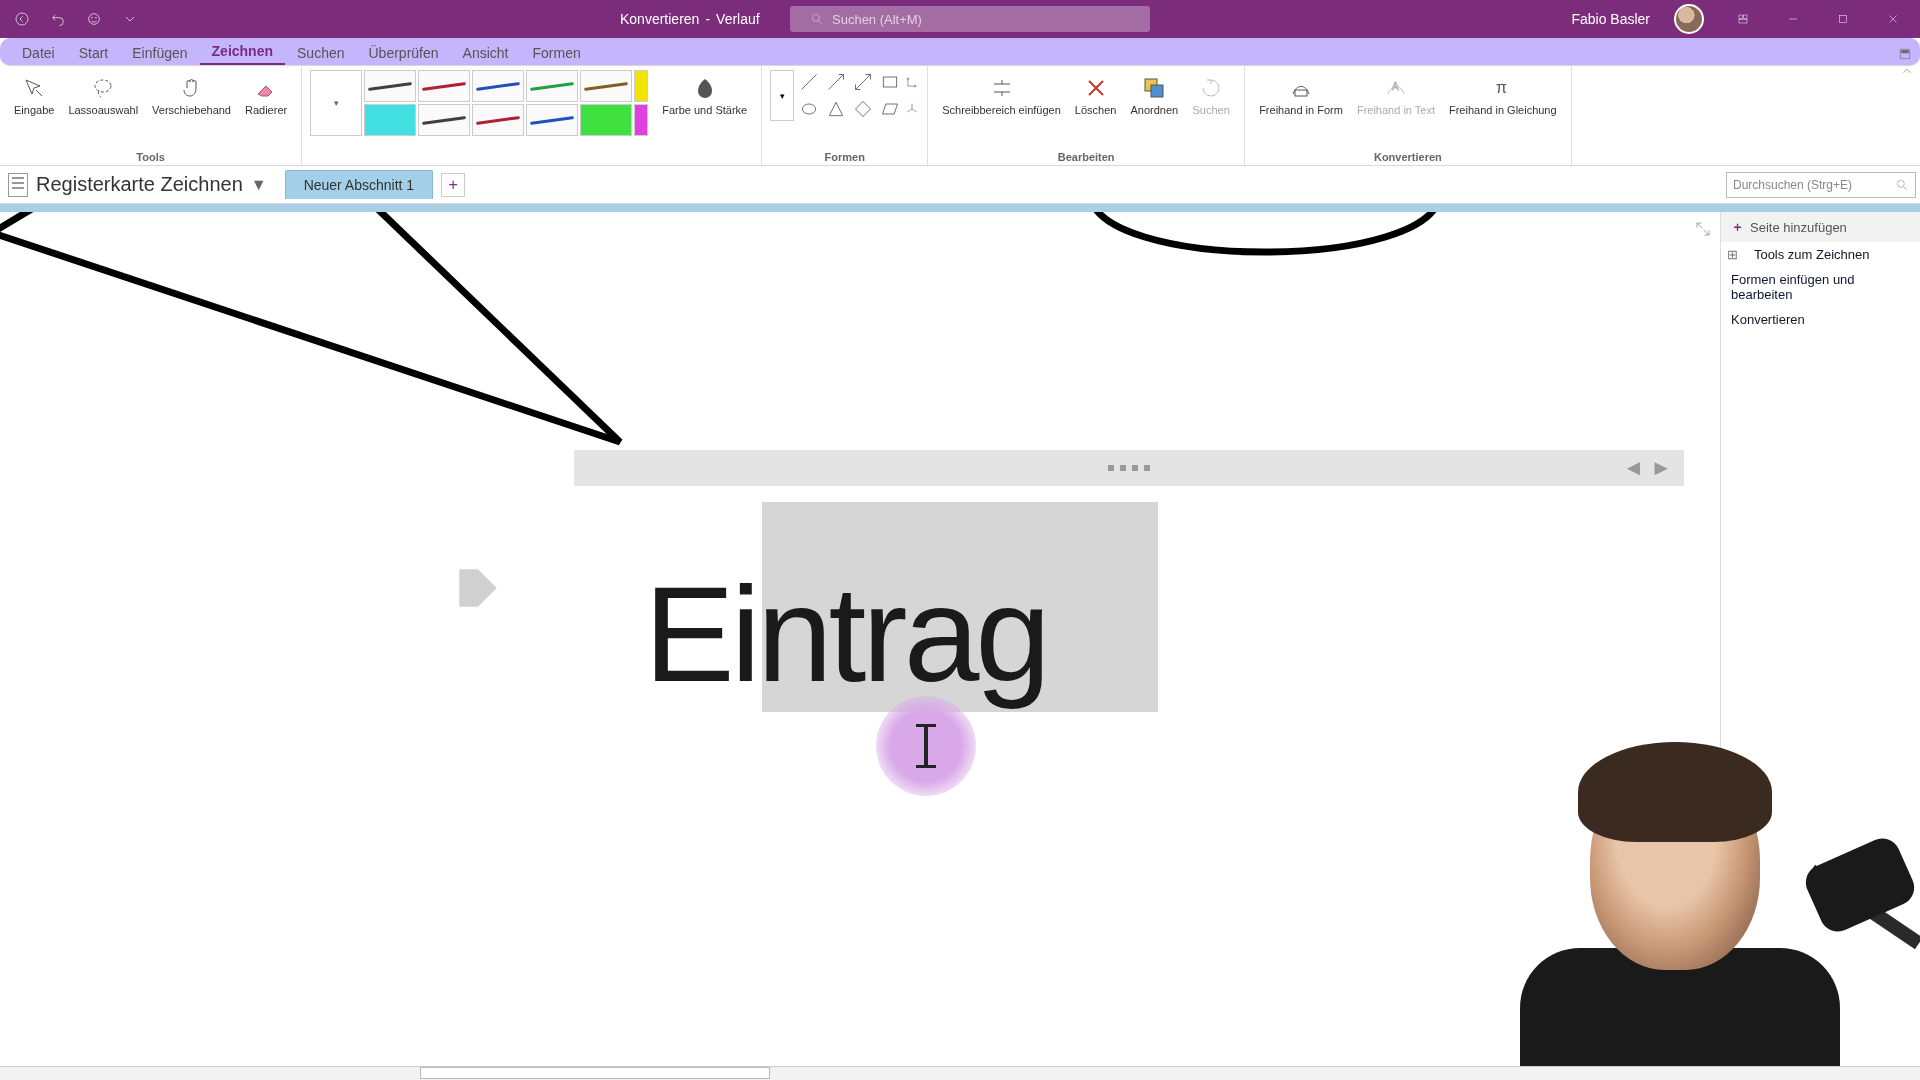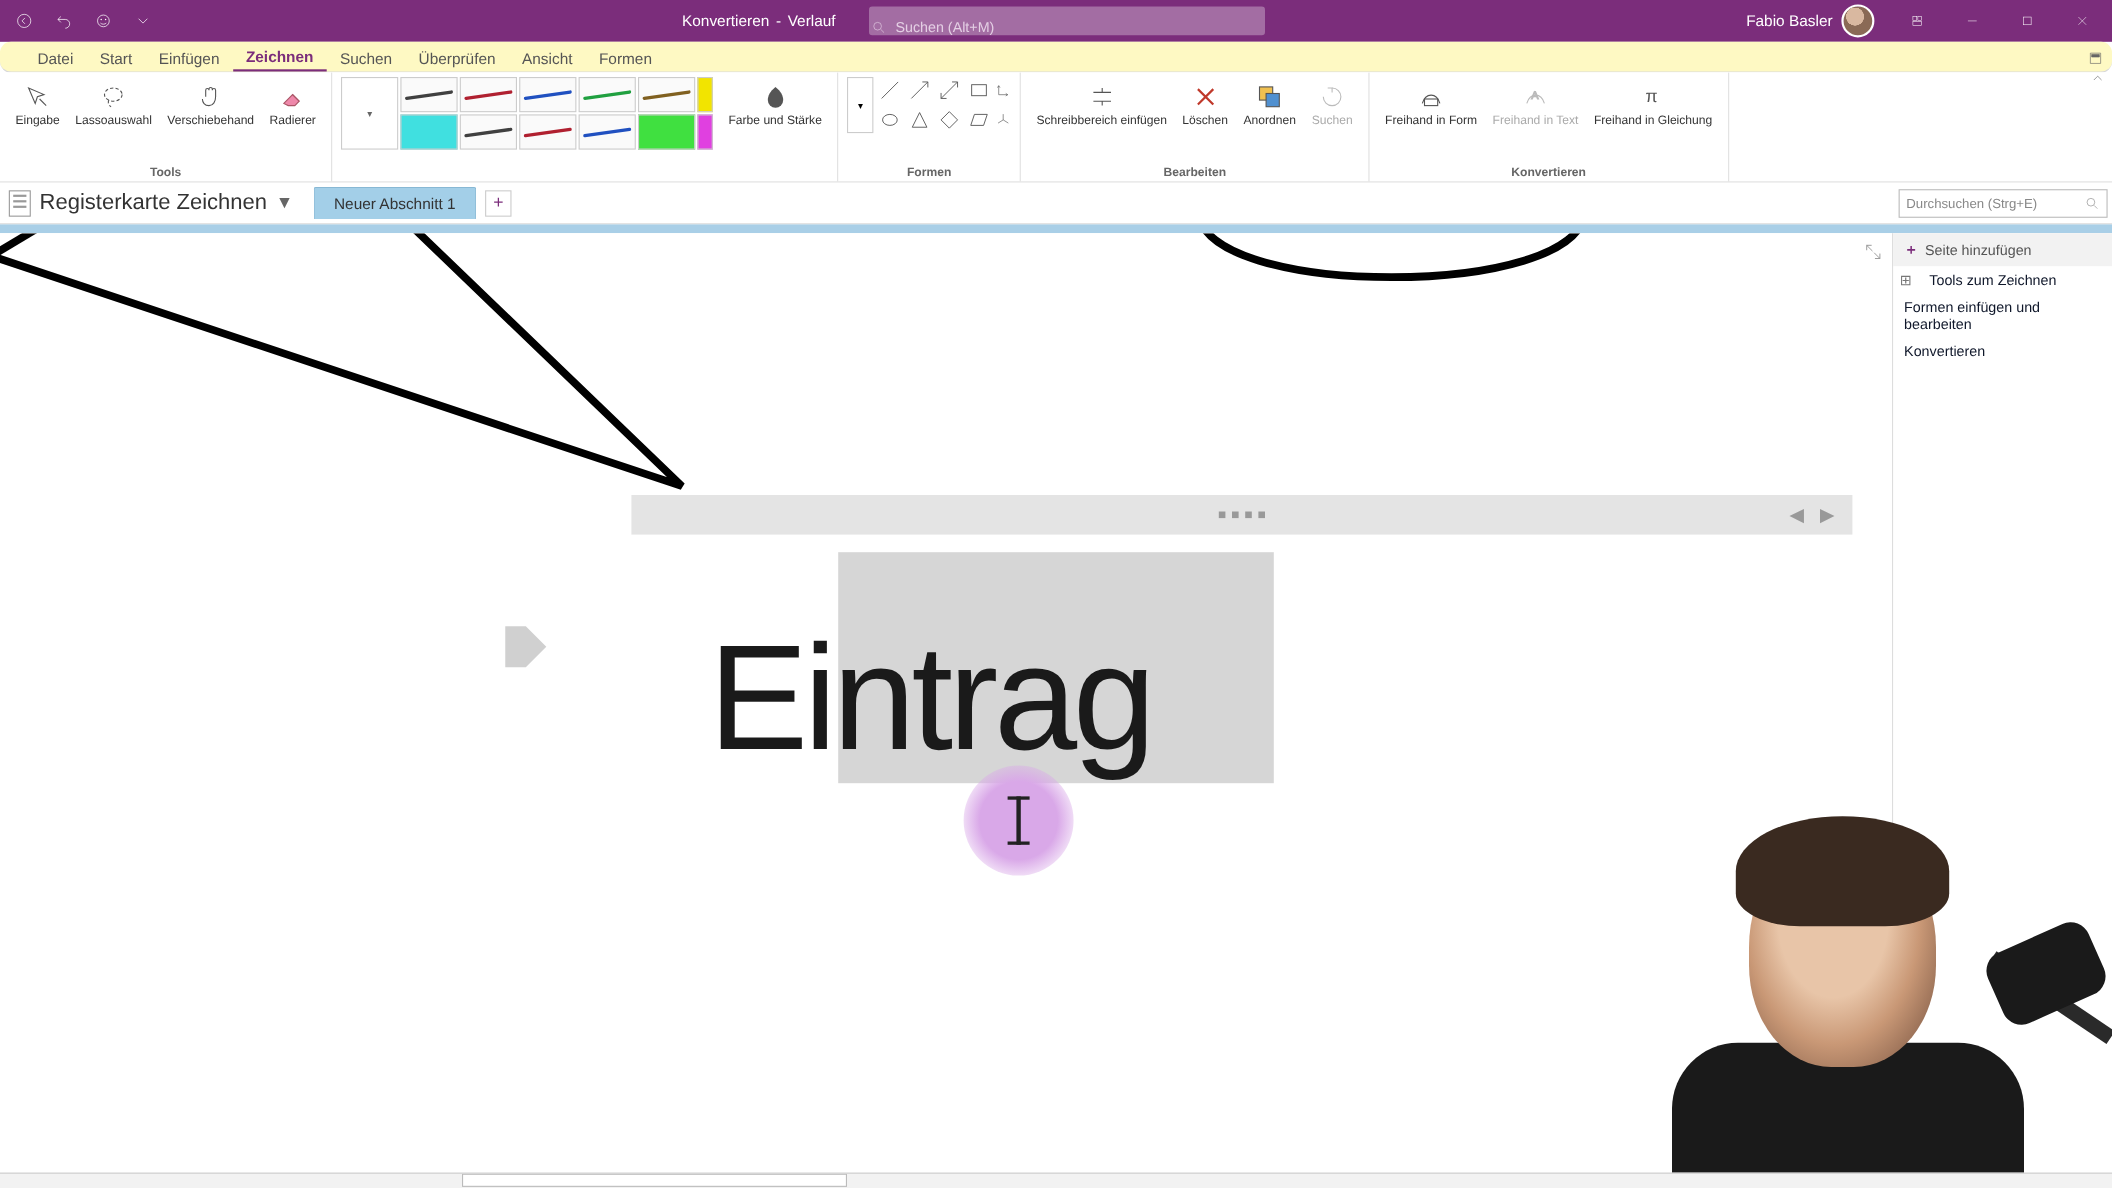--- a/index.html
+++ b/index.html
@@ -4,30 +4,30 @@
 <style>
 * { margin: 0; padding: 0; box-sizing: border-box; font-family: "Segoe UI", sans-serif; }
 body { background: #fff; width: 1920px; height: 1080px; overflow: hidden; position: relative; }
 
 
 .titlebar { height: 38px; background: linear-gradient(90deg, #7b2d7b 0%, #7b2d7b 100%); display: flex; align-items: center; color: #fff; font-size: 14px; }
 .titlebar-left { display: flex; align-items: center; padding-left: 8px; gap: 8px; }
 .tb-btn { width: 28px; height: 28px; display: flex; align-items: center; justify-content: center; border-radius: 3px; }
 .tb-btn svg { width: 16px; height: 16px; stroke: #fff; fill: none; }
 .title-center { position: absolute; left: 50%; transform: translateX(-340px); display: flex; align-items: center; gap: 6px; height: 38px; }
-.search-box { position: absolute; left: 790px; top: 6px; width: 360px; height: 26px; background: #a36da3; border-radius: 3px; display: flex; align-items: flex-end; padding: 0 2px; color: #e4cfe4; font-size: 13px; }
+.search-box { position: absolute; left: 790px; top: 6px; width: 360px; height: 26px; background: #a36da3; border-radius: 3px; display: flex; align-items: center; padding: 0 20px; color: #e4cfe4; font-size: 13px; }
 .search-box svg { width: 14px; height: 14px; stroke: #e4cfe4; fill: none; margin-right: 8px; }
 .titlebar-right { margin-left: auto; display: flex; align-items: center; padding-right: 4px; gap: 4px; }
-.user { display: flex; align-items: center; gap: 8px; margin-right: 12px; font-size: 14px; }
+.user { display: flex; align-items: center; gap: 24px; margin-right: 12px; font-size: 14px; }
 .avatar { width: 30px; height: 30px; border-radius: 50%; background: radial-gradient(circle at 40% 35%, #d9b8a0 0 35%, #8a6a56 36% 100%); border: 2px solid #fff; }
 .winbtn { width: 46px; height: 38px; display: flex; align-items: center; justify-content: center; }
 .winbtn svg { width: 12px; height: 12px; stroke: #fff; fill: none; }
 
 
-.menu { height: 28px; background: #fef9c3; display: flex; align-items: flex-end; padding-left: 22px; border-bottom: 1px solid #d8d8d8; border-radius: 10px; }
+.menu { height: 28px; background: #c4b5fd; display: flex; align-items: flex-end; padding-left: 10px; border-bottom: 1px solid #d8d8d8; border-radius: 10px; }
 .menu-item { padding: 4px 12px; font-size: 14px; color: #555; cursor: pointer; }
 .menu-item.active { color: #7b2d7b; border-bottom: 2px solid #7b2d7b; font-weight: 600; }
 .collapse-r { margin-left: auto; margin-right: 8px; }
 .collapse-r svg { width: 14px; height: 14px; stroke: #666; fill: #666; }
 
 
 .ribbon { height: 100px; background: #fff; border-bottom: 1px solid #d8d8d8; display: flex; }
 .rgroup { border-right: 1px solid #e0e0e0; padding: 4px 8px 0 8px; display: flex; flex-direction: column; align-items: center; }
 .rgroup-body { display: flex; align-items: flex-start; gap: 2px; flex: 1; }
 .rgroup-label { font-size: 11px; color: #666; padding-bottom: 2px; font-weight: bold; }

